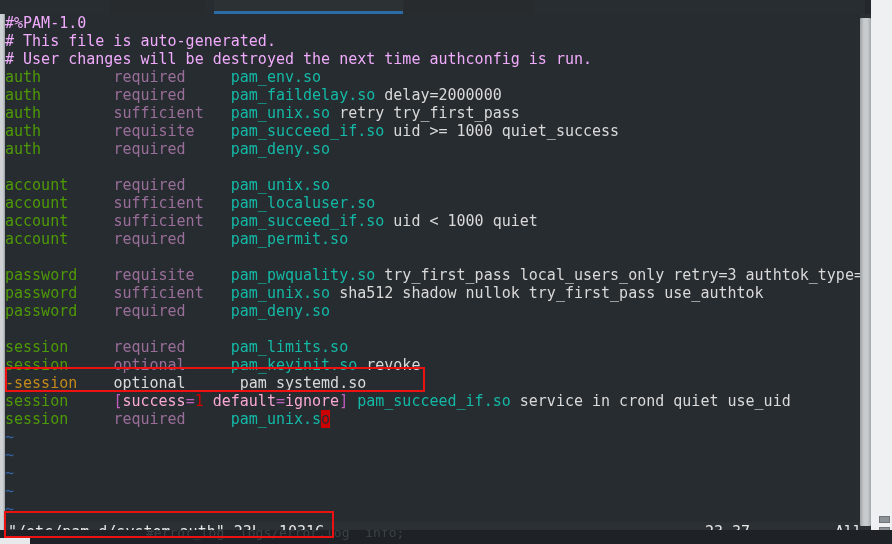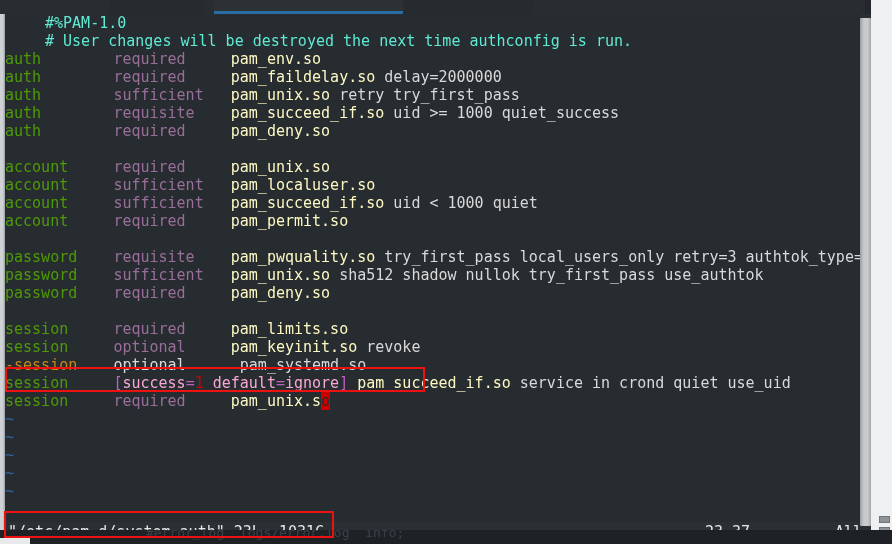--- a/index.html
+++ b/index.html
@@ -76,24 +76,24 @@
   .line {
     height: 18px;
     line-height: 18px;
     font-size: 15px;
     white-space: pre;
     letter-spacing: 0px;
     color: #d4d4d4;
   }
 
   
-  .c-comment  { color: #5eead4; padding-left: 40px; }
+  .c-comment  { color: #f0abfc; }
   .c-type     { color: #4e9a06; }          
   .c-ctrl     { color: #9a6e9a; }          
-  .c-mod      { color: #fef9c3; }          
+  .c-mod      { color: #14b8a6; }          
   .c-plain    { color: #d9d9d9; }          
   .c-special  { color: #c05fc0; }          
   .c-key      { color: #f9a8d4; }          
   .c-num      { color: #cc0000; }          
   .c-minus    { color: #c4891b; }          
   .c-tilde    { color: #3465a4; }
 
   .cursor {
     background: #cc0000;
     color: #272c30;
@@ -195,20 +195,21 @@
     <div class="tab inactive" style="left:404px;width:130px;"></div>
     <div class="tab-ghost-glyph"></div>
   </div>
 
   <div class="term">
     <div class="term-left-border"></div>
 
     <div class="term-inner">
       <div class="buffer" id="buffer">
           <div class="line"><span class="c-comment">#%PAM-1.0</span></div>
+          <div class="line"><span class="c-comment"># This file is auto-generated.</span></div>
           <div class="line"><span class="c-comment"># User changes will be destroyed the next time authconfig is run.</span></div>
           <div class="line"><span class="c-type">auth</span><span class="c-plain">        </span><span class="c-ctrl">required</span><span class="c-plain">     </span><span class="c-mod">pam_env.so</span></div>
           <div class="line"><span class="c-type">auth</span><span class="c-plain">        </span><span class="c-ctrl">required</span><span class="c-plain">     </span><span class="c-mod">pam_faildelay.so</span><span class="c-plain"> delay=2000000</span></div>
           <div class="line"><span class="c-type">auth</span><span class="c-plain">        </span><span class="c-ctrl">sufficient</span><span class="c-plain">   </span><span class="c-mod">pam_unix.so</span><span class="c-plain"> retry try_first_pass</span></div>
           <div class="line"><span class="c-type">auth</span><span class="c-plain">        </span><span class="c-ctrl">requisite</span><span class="c-plain">    </span><span class="c-mod">pam_succeed_if.so</span><span class="c-plain"> uid &gt;= 1000 quiet_success</span></div>
           <div class="line"><span class="c-type">auth</span><span class="c-plain">        </span><span class="c-ctrl">required</span><span class="c-plain">     </span><span class="c-mod">pam_deny.so</span></div>
           <div class="line"><span class="c-plain"> </span></div>
           <div class="line"><span class="c-type">account</span><span class="c-plain">     </span><span class="c-ctrl">required</span><span class="c-plain">     </span><span class="c-mod">pam_unix.so</span></div>
           <div class="line"><span class="c-type">account</span><span class="c-plain">     </span><span class="c-ctrl">sufficient</span><span class="c-plain">   </span><span class="c-mod">pam_localuser.so</span></div>
           <div class="line"><span class="c-type">account</span><span class="c-plain">     </span><span class="c-ctrl">sufficient</span><span class="c-plain">   </span><span class="c-mod">pam_succeed_if.so</span><span class="c-plain"> uid &lt; 1000 quiet</span></div>

